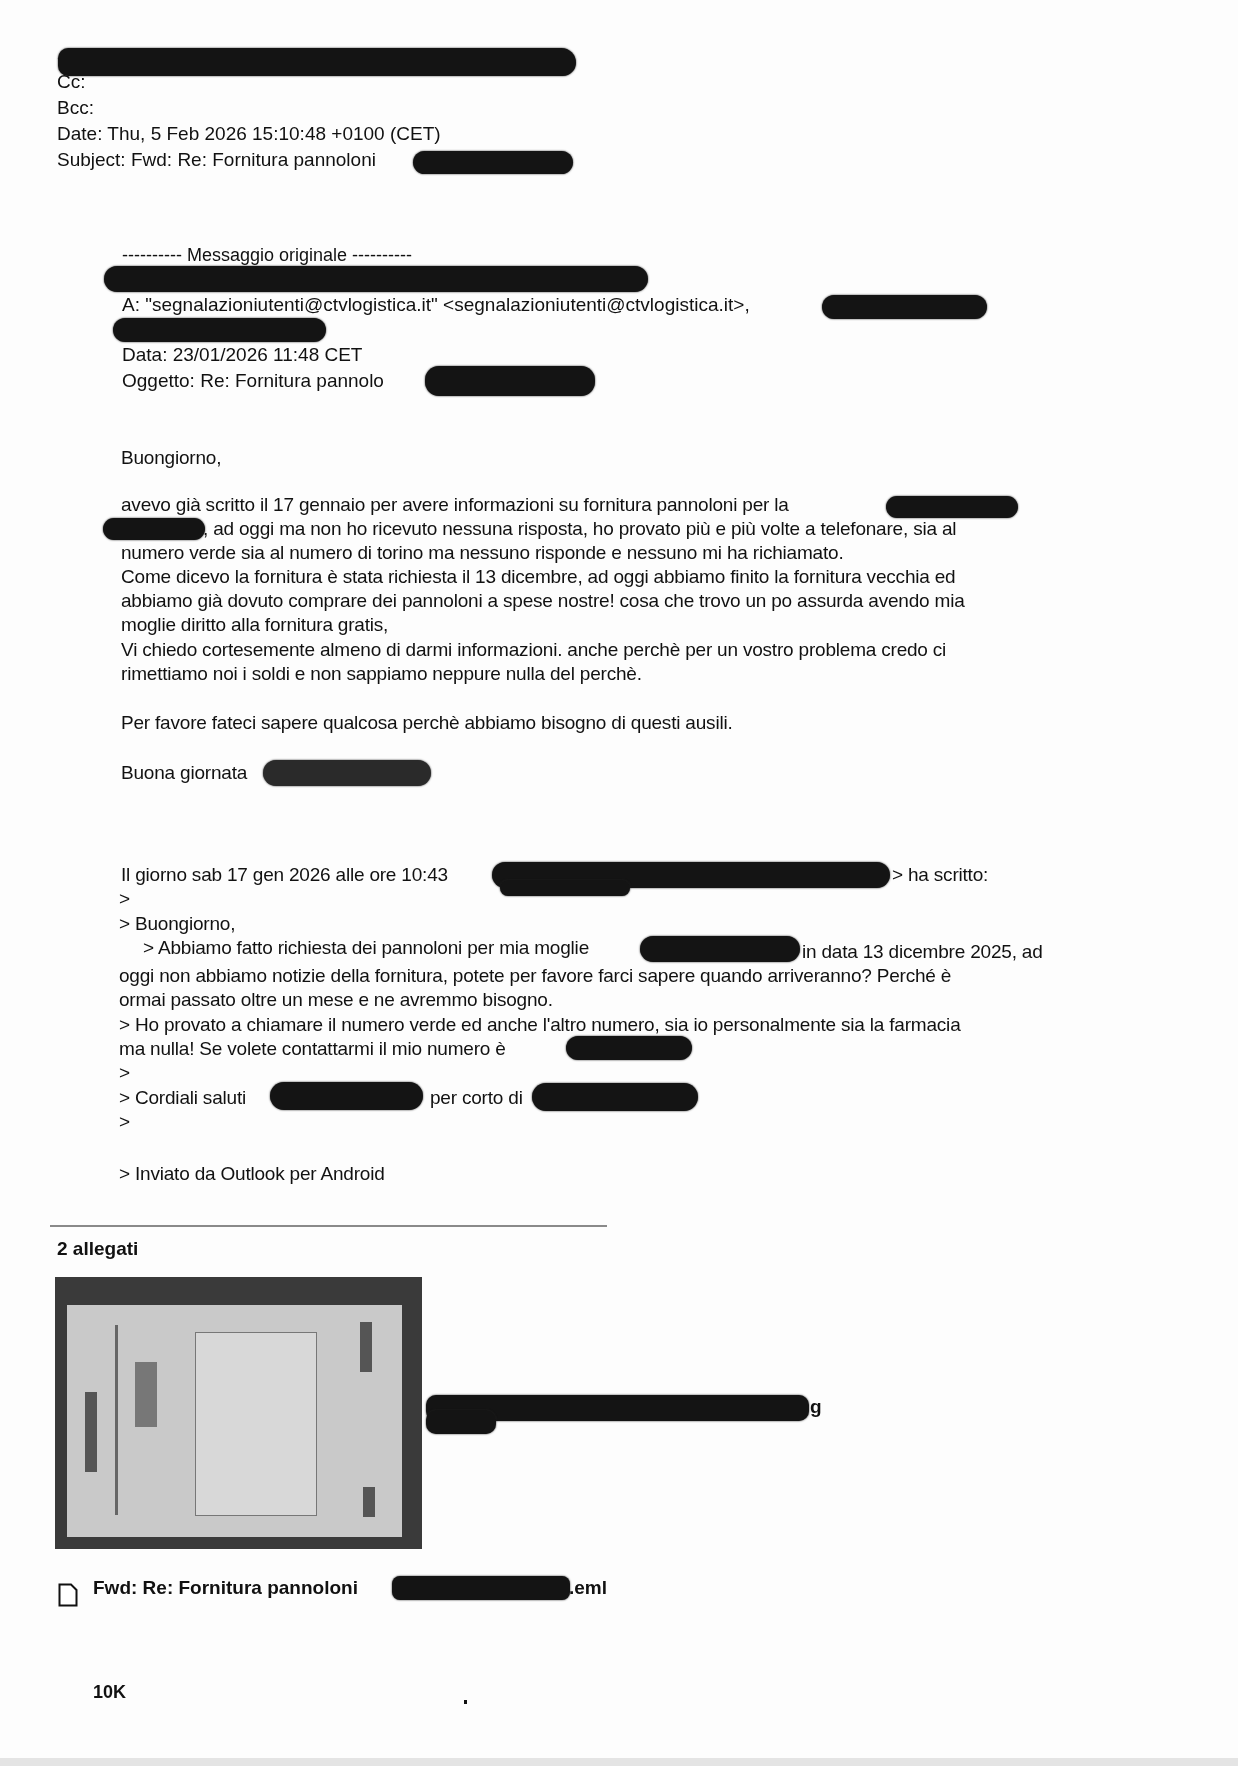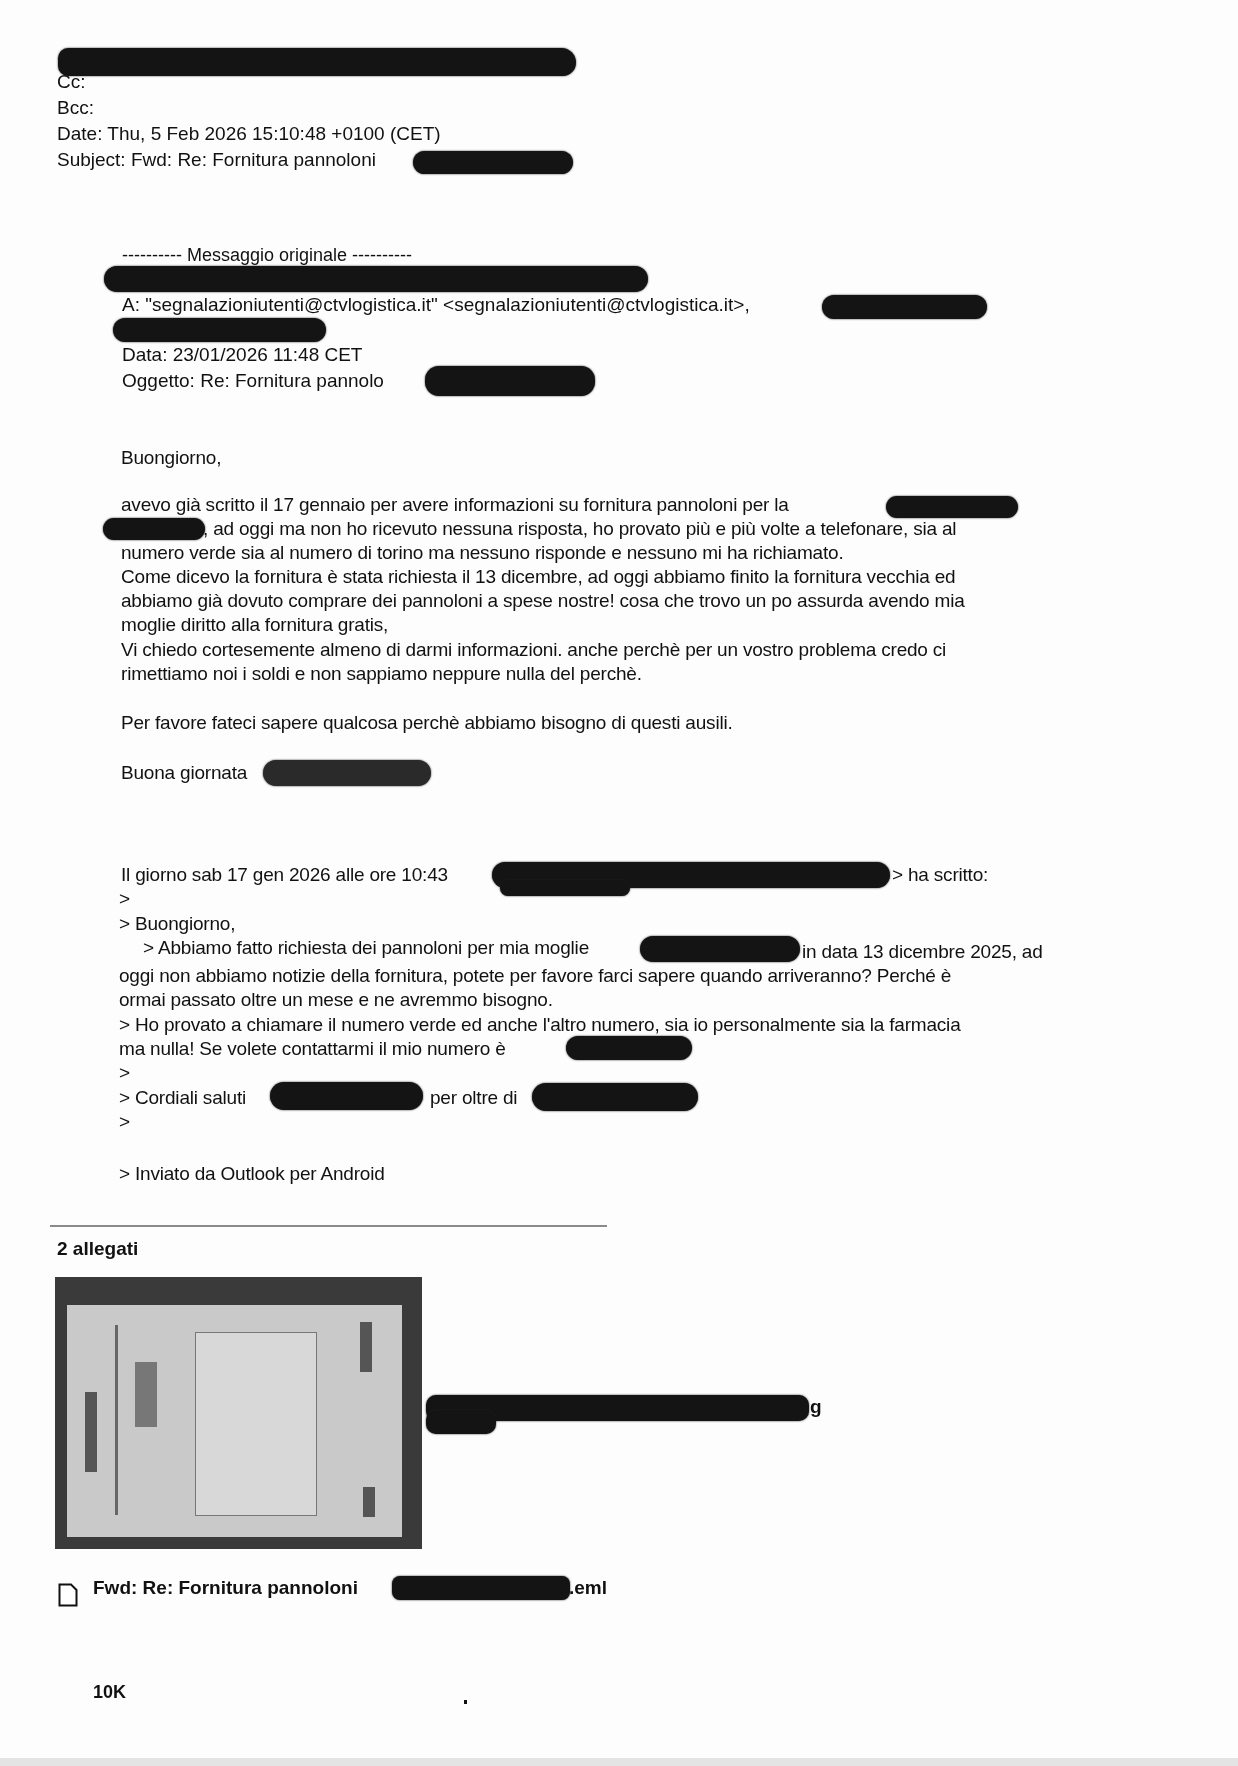--- a/index.html
+++ b/index.html
@@ -78,21 +78,21 @@
   <div class="redact" style="left:640px;top:936px;width:160px;height:26px;"></div>
   <div class="abs body" style="left:802px;top:941px;">in data 13 dicembre 2025,  ad</div>
   <div class="abs body" style="left:119px;top:965px;">oggi non abbiamo notizie della fornitura, potete per favore farci sapere quando arriveranno? Perché è</div>
   <div class="abs body" style="left:119px;top:989px;">ormai passato oltre un mese e ne avremmo bisogno.</div>
   <div class="abs body" style="left:119px;top:1014px;">&gt; Ho provato a chiamare il numero verde ed anche l'altro numero, sia io personalmente sia la farmacia</div>
   <div class="abs body" style="left:119px;top:1038px;">ma nulla!  Se volete contattarmi il mio numero è</div>
   <div class="redact" style="left:566px;top:1036px;width:126px;height:24px;"></div>
   <div class="abs body" style="left:119px;top:1062px;">&gt;</div>
   <div class="abs body" style="left:119px;top:1087px;">&gt; Cordiali saluti</div>
   <div class="redact" style="left:270px;top:1082px;width:153px;height:28px;"></div>
-  <div class="abs body" style="left:430px;top:1087px;">per oltre di</div>
+  <div class="abs body" style="left:430px;top:1087px;">per corto di</div>
   <div class="redact" style="left:532px;top:1083px;width:166px;height:28px;"></div>
   <div class="abs body" style="left:119px;top:1111px;">&gt;</div>
   <div class="abs body" style="left:119px;top:1135px;margin-top:28px;">&gt; Inviato da Outlook per Android</div>
 
   <div class="divider"></div>
   <div class="abs bold" style="left:57px;top:1238px;font-size:19px;">2 allegati</div>
 
   <div class="thumb">
     <div class="paper"></div>
     <div class="inner"></div>

